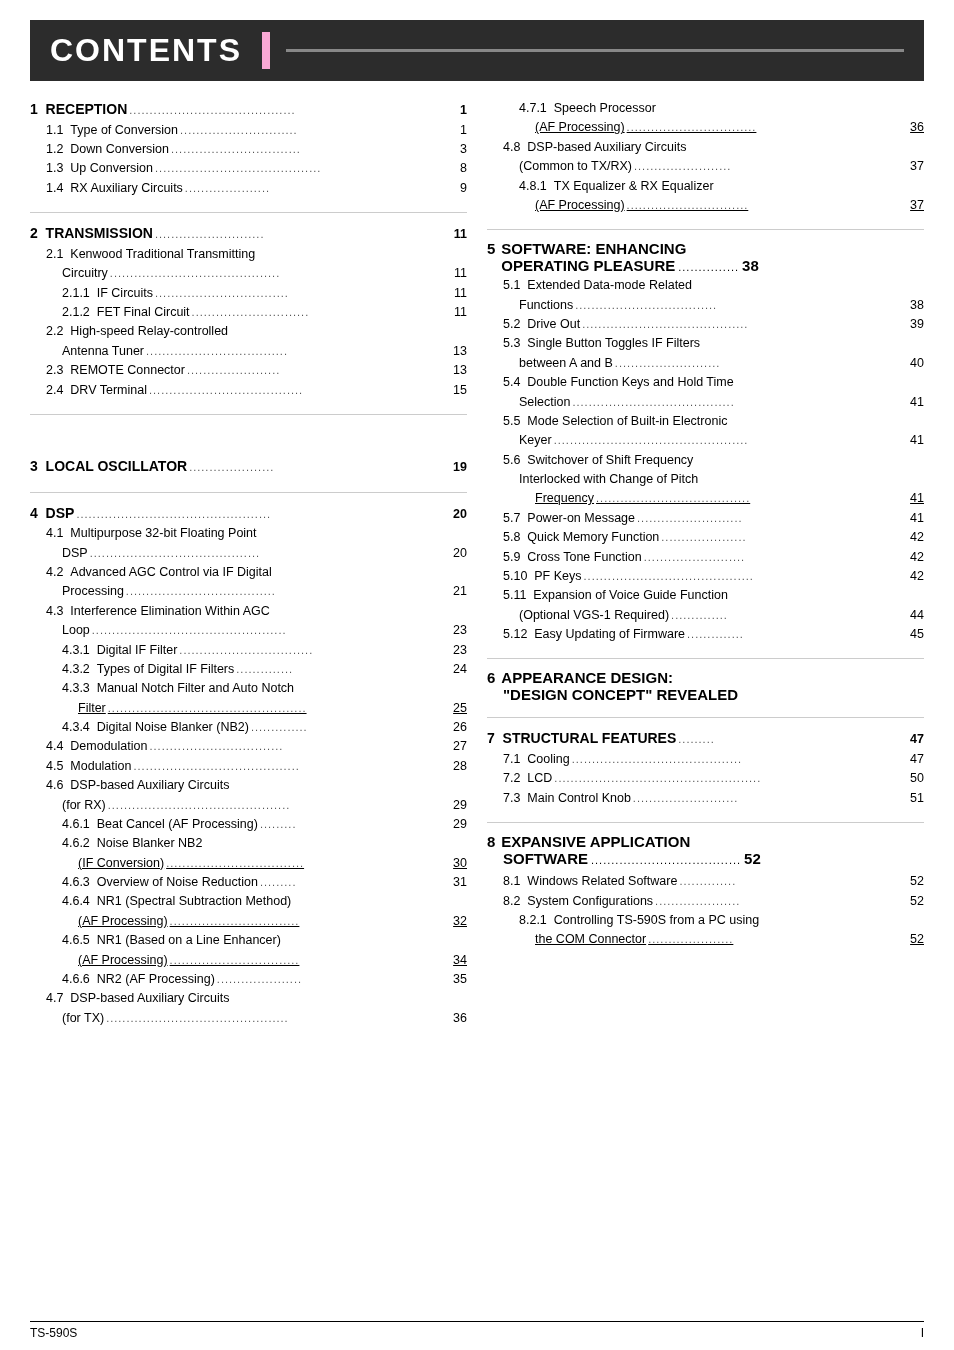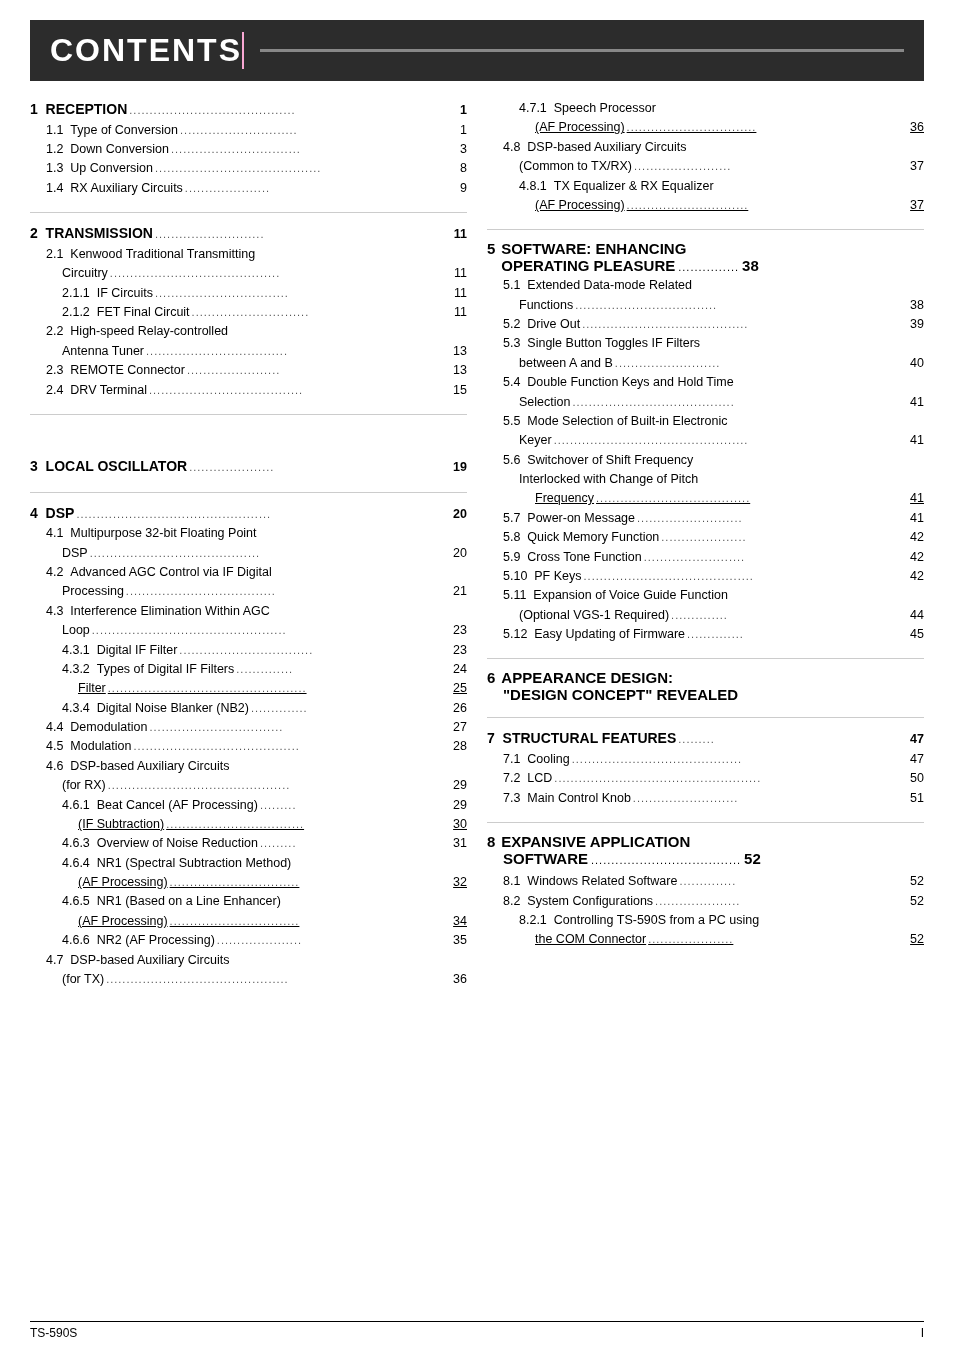--- a/index.html
+++ b/index.html
@@ -24,22 +24,22 @@
       padding: 12px 20px;
       margin-bottom: 18px;
       display: flex;
       align-items: center;
     }
     .header h1 {
       font-size: 32px;
       font-weight: 900;
       letter-spacing: 2px;
       color: #fff;
-      border-right: 2px solid #f9a8d4;
-      padding-right: 0;
+      border-right: 8px solid #f9a8d4;
+      padding-right: 20px;
       margin-right: 16px;
     }
     .header-line {
       flex: 1;
       height: 3px;
       background: #888;
     }
     .two-col {
       display: flex;
       gap: 20px;
@@ -242,20 +242,26 @@
           <span class="t">Digital IF Filter</span>
           <span class="d">.................................</span>
           <span class="p">23</span>
         </div>
         <div class="toc-row indent2">
           <span class="t">4.3.2&nbsp;&nbsp;</span>
           <span class="t">Types of Digital IF Filters</span>
           <span class="d">..............</span>
           <span class="p">24</span>
         </div>
+        <div class="toc-row indent2">
+          <span class="t">4.3.3&nbsp;&nbsp;</span>
+          <span class="t">Manual Notch Filter and Auto Notch</span>
+          <span class="d"></span>
+          <span class="p"></span>
+        </div>
         <div class="toc-row indent3">
           <span class="t">Filter</span>
           <span class="d">.................................................</span>
           <span class="p">25</span>
         </div>
         <div class="toc-row indent2">
           <span class="t">4.3.4&nbsp;&nbsp;</span>
           <span class="t">Digital Noise Blanker (NB2)</span>
           <span class="d">..............</span>
           <span class="p">26</span>
@@ -282,22 +288,28 @@
           <span class="t">(for RX)</span>
           <span class="d">.............................................</span>
           <span class="p">29</span>
         </div>
         <div class="toc-row indent2">
           <span class="t">4.6.1&nbsp;&nbsp;</span>
           <span class="t">Beat Cancel (AF Processing)</span>
           <span class="d">.........</span>
           <span class="p">29</span>
         </div>
-        <div class="toc-row indent3">
-          <span class="t">(IF Subtraction)</span>
+        <div class="toc-row indent2">
+          <span class="t">4.6.2&nbsp;&nbsp;</span>
+          <span class="t">Noise Blanker NB2</span>
+          <span class="d"></span>
+          <span class="p"></span>
+        </div>
+        <div class="toc-row indent3">
+          <span class="t">(IF Conversion)</span>
           <span class="d">..................................</span>
           <span class="p">30</span>
         </div>
         <div class="toc-row indent2">
           <span class="t">4.6.3&nbsp;&nbsp;</span>
           <span class="t">Overview of Noise Reduction</span>
           <span class="d">.........</span>
           <span class="p">31</span>
         </div>
         <div class="toc-row indent2">

